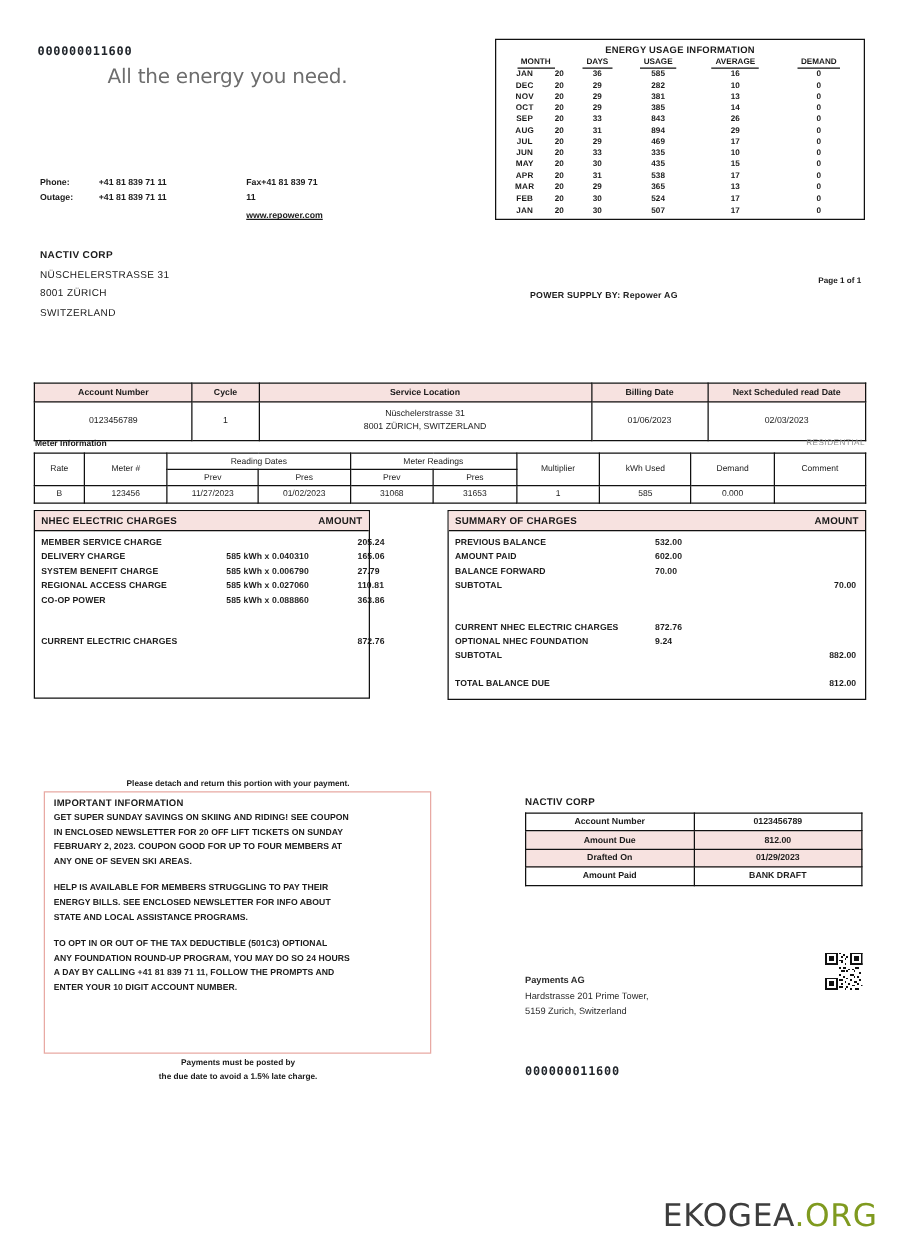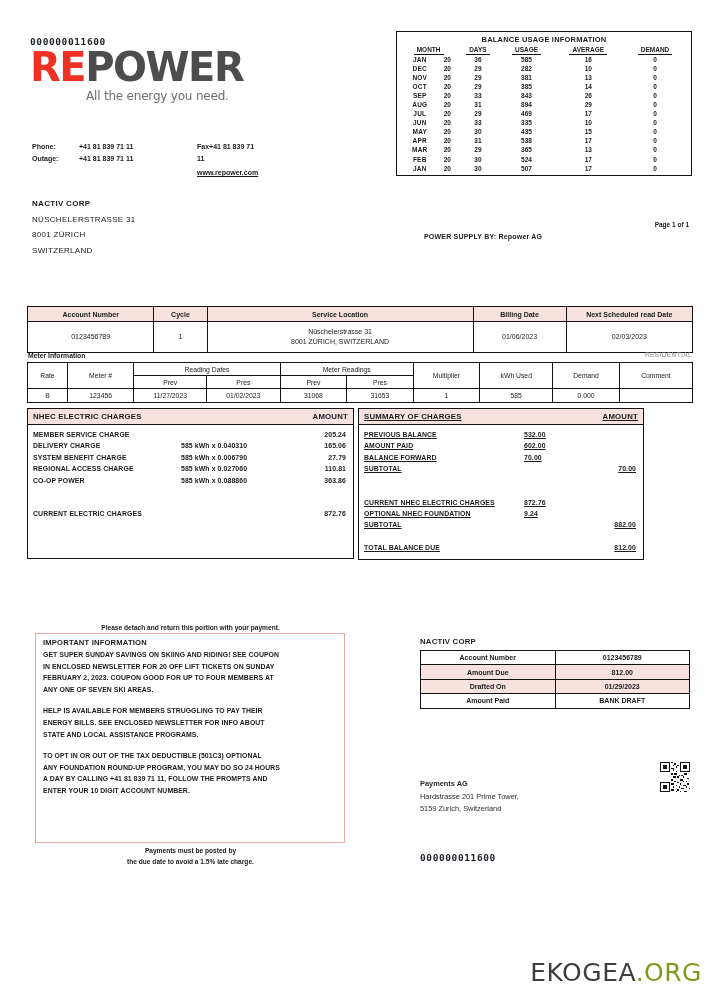--- a/index.html
+++ b/index.html
@@ -31,21 +31,21 @@
     font-family: "DejaVu Sans", sans-serif;
     font-size: 40px;
     font-weight: bold;
     letter-spacing: -1.5px;
     line-height: 0.95;
   }
   .logo-re { color: #ee3124; }
   .logo-power { color: #4d4d4d; }
   .logo-tag {
     font-family: "DejaVu Sans", sans-serif;
-    font-size: 12px;
+    font-size: 16px;
     color: #6d6d6d;
     margin-top: 3px;
     margin-left: 56px;
     letter-spacing: -0.2px;
   }
 
   
   #contact-block { left: 32px; top: 141px; font-size: 7px; font-weight: bold; line-height: 12px; }
   #contact-block .lbl { display: inline-block; width: 47px; }
   #contact-block .col2 { position: absolute; left: 165px; top: 0; }
@@ -77,22 +77,22 @@
   
   #meter-label { left: 28px; top: 352px; font-size: 6.8px; font-weight: bold; }
   #residential-label { right: 28px; top: 351px; font-size: 6.5px; color: #8a8a8a; letter-spacing: 0.4px; }
   #meter-table { left: 27px; top: 362px; width: 666px; }
   #meter-table table { border-collapse: collapse; width: 100%; }
   #meter-table th, #meter-table td { border: 1.1px solid #111; text-align: center; font-size: 6.8px; }
   #meter-table th { font-weight: normal; padding: 2.5px 1px; }
   #meter-table td { padding: 3.2px 1px; }
 
   
-  #charges-left { left: 27px; top: 408px; width: 327px; border: 1.2px solid #111; }
-  #charges-right { left: 358px; top: 408px; width: 286px; border: 1.2px solid #111; text-decoration: underline; }
+  #charges-left { left: 27px; top: 408px; width: 269px; border: 1.2px solid #111; }
+  #charges-right { left: 358px; top: 408px; width: 335px; border: 1.2px solid #111; }
   .chg-head {
     background: #f7e2e0;
     border-bottom: 1.1px solid #111;
     font-size: 7.8px; font-weight: bold;
     padding: 3px 5px;
     display: flex; justify-content: space-between;
     letter-spacing: 0.2px;
   }
   .chg-body { padding: 4px 5px 6px 5px; }
   .chg-row { display: flex; font-size: 6.9px; font-weight: bold; line-height: 11.4px; letter-spacing: 0.1px; }
@@ -138,23 +138,20 @@
   #watermark .b { color: #7f9a1f; }
 </style>
 </head>
 <body>
 
 <div class="page">
 
   <div class="abs micr" style="left:30px; top:36px;">000000011600</div>
 
   <div class="abs" id="logo-block">
-    <div class="logo-word">
-      <span class="logo-re">RE</span><span class="logo-power">POWER</span>
-    </div>
     <div class="logo-tag">All the energy you need.</div>
   </div>
 
   <div class="abs" id="contact-block">
     <div>
       <span class="lbl">Phone:</span><span>+41 81 839 71 11</span>
     </div>
     <div>
       <span class="lbl">Outage:</span><span>+41 81 839 71 11</span>
     </div>
@@ -165,21 +162,21 @@
   </div>
 
   <div class="abs" id="cust-address">
     <div class="nm">NACTIV CORP</div>
     <div>NÜSCHELERSTRASSE  31</div>
     <div>8001 ZÜRICH</div>
     <div>SWITZERLAND</div>
   </div>
 
   <div class="abs" id="energy-box">
-    <div id="energy-title">BALANCE USAGE INFORMATION</div>
+    <div id="energy-title">ENERGY USAGE INFORMATION</div>
     <table class="energy">
       <thead>
         <tr>
           <th colspan="2"><span>MONTH</span></th>
           <th><span>DAYS</span></th>
           <th><span>USAGE</span></th>
           <th><span>AVERAGE</span></th>
           <th><span>DEMAND</span></th>
         </tr>
       </thead>

